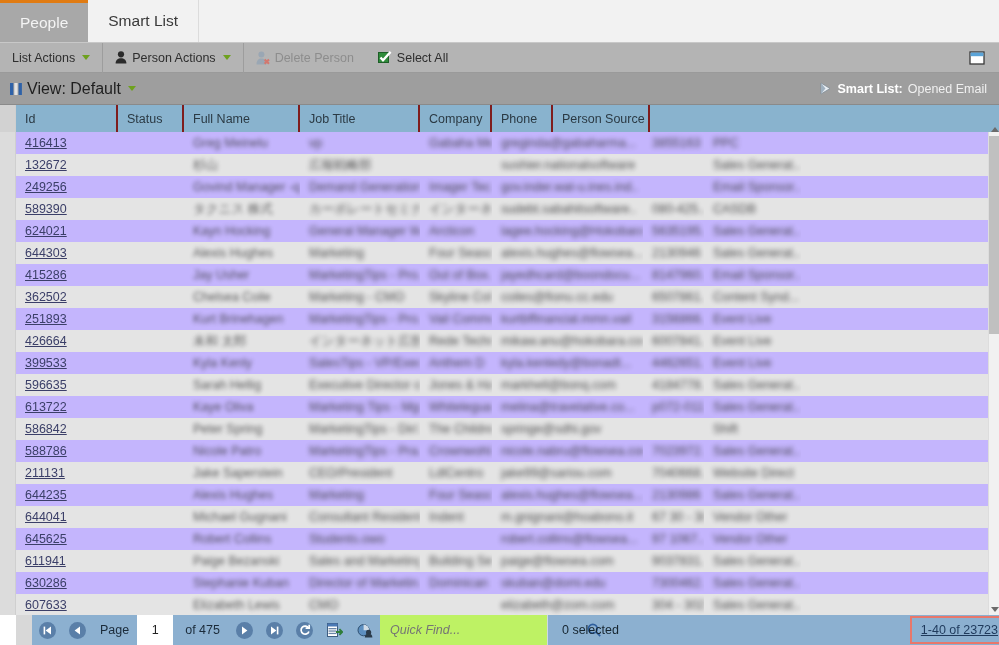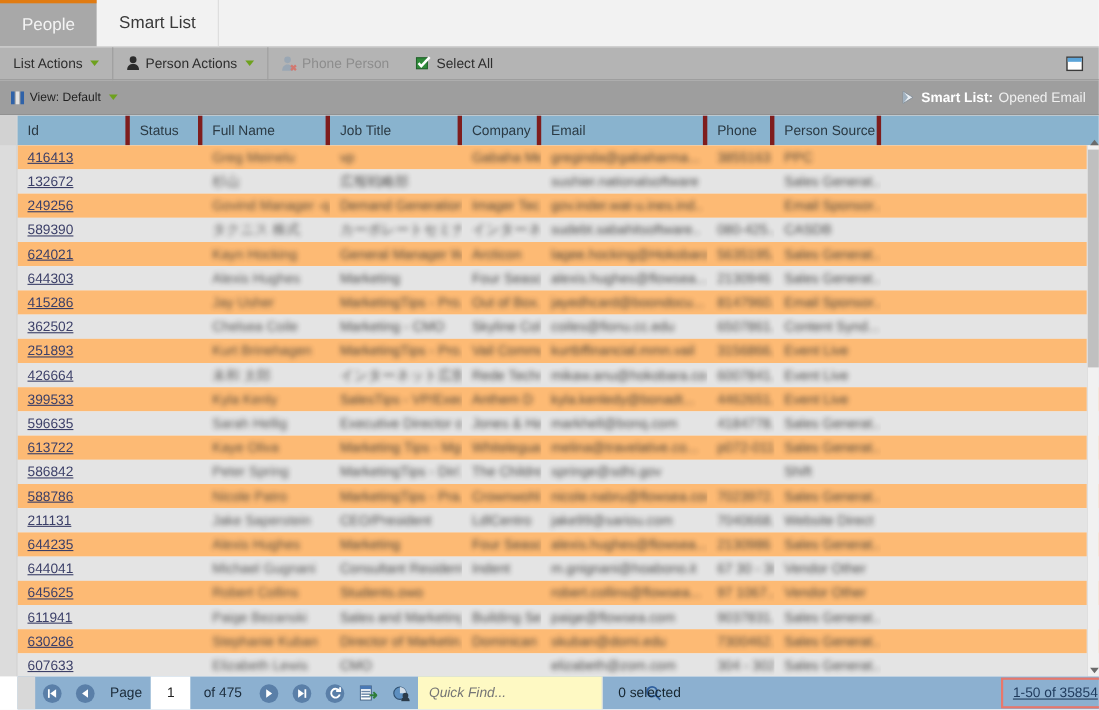--- a/index.html
+++ b/index.html
@@ -66,21 +66,21 @@
   .spacer { flex: 1 1 auto; }
   .winbtn { padding: 0 14px; display:flex; align-items:center; cursor:pointer; }
 
   
   .viewbar {
     position: absolute; top: 73px; left: 0; width: 999px; height: 32px;
     background: #9e9e9e;
     border-bottom: 1px solid #8a8a8a;
     display: flex; align-items: center;
   }
-  .viewleft { display:flex; align-items:center; gap:5px; padding-left:10px; font-size:11px; color:#1f1f1f; cursor:pointer; }
+  .viewleft { display:flex; align-items:center; gap:5px; padding-left:10px; font-size:16px; color:#1f1f1f; cursor:pointer; }
   .viewright { display:flex; align-items:center; gap:5px; padding-right:12px; font-size:12.5px; color:#f0f0f0; }
   .viewright b { color:#ffffff; }
 
   
   .grid {
     position: absolute; top: 105px; left: 0; width: 999px; height: 510px;
     background: #f4f4f4;
     overflow: hidden;
   }
   .gutter {
@@ -91,32 +91,32 @@
 
   .ghead {
     position:absolute; left:16px; top:0; height:27px; width:983px;
     background:#89b3ce;
     display:flex; align-items:stretch;
     font-size:12.5px; color:#2b3a44;
   }
   .hcell {
     display:flex; align-items:center;
     padding-left:9px;
-    border-right:4px solid #7f1d1d;
+    border-right:2px solid #7f1d1d;
     overflow:hidden; white-space:nowrap;
     cursor:pointer;
   }
   .hcell.last { border-right:none; flex:1 1 auto; }
 
   .gbody {
     position:absolute; left:16px; top:27px; width:983px; height:483px;
     overflow:hidden;
   }
   .row { display:flex; height:22px; align-items:stretch; font-size:12.5px; color:#2c2c2c; }
-  .row.odd { background:#fdba74; }
+  .row.odd { background:#c4b5fd; }
   .row.even { background:#e4e4e4; }
   .cell {
     padding-left:9px; display:flex; align-items:center;
     overflow:hidden; white-space:nowrap;
   }
   .cell.id a { color:#3b3f68; text-decoration:underline; cursor:pointer; }
   .blur { filter: blur(2.6px); opacity:.82; }
   .blur-soft { filter: blur(2.2px); opacity:.75; }
   .clip { overflow:hidden; display:block; max-width:100%; }
 
@@ -158,21 +158,21 @@
     width:17px; height:17px; border-radius:50%;
     background:#5a7fa8; display:flex; align-items:center; justify-content:center;
   }
   .pglabel { padding:0 8px; font-size:12.5px; color:#1b2b3a; }
   .pginput {
     width:36px; height:30px; background:#ffffff; border:none;
     text-align:center; font-size:12.5px; color:#222; font-family:"Liberation Sans", sans-serif;
   }
   .oflabel { padding:0 10px 0 12px; font-size:12.5px; color:#1b2b3a; }
   .qfwrap {
-    width:168px; height:30px; background:#fef9c3;
+    width:168px; height:30px; background:#bef264;
     display:flex; align-items:center; padding:0 8px;
     border-right:1px solid #cfd9e3;
     gap:32px;
   }
   .qfinput {
     flex:1 1 auto; border:none; outline:none; height:28px;
     font-size:12.5px; font-style:italic; color:#777;
     font-family:"Liberation Sans", sans-serif; background:transparent;
   }
   .selected { padding:0 14px; font-size:12.5px; color:#16252f; }
@@ -216,21 +216,21 @@
     </div>
 
     <div class="act disabled">
       <span class="ico">
         <svg width="14" height="14" viewBox="0 0 14 14">
           <circle cx="5.4" cy="3.4" r="3" fill="#9aa7b4"></circle>
           <path d="M0.5 13.4 C0.5 9.5 2.6 7.6 5.4 7.6 C8.2 7.6 10.3 9.5 10.3 13.4 Z" fill="#9aa7b4"></path>
           <path d="M8.6 8.4 l4.4 4.4 M13 8.4 l-4.4 4.4" stroke="#d3786f" stroke-width="2.1" fill="none"></path>
         </svg>
       </span>
-      <span>Phone Person</span>
+      <span>Delete Person</span>
     </div>
 
     <div class="act">
       <span class="ico">
         <svg width="14" height="13" viewBox="0 0 14 13">
           <rect x="0.5" y="1.5" width="10" height="10" fill="#2f8b3a" stroke="#1d5e27"></rect>
           <path d="M2.5 6.4 L5 9.2 L12.6 0.9" stroke="#ffffff" stroke-width="2.3" fill="none"></path>
         </svg>
       </span>
       <span>Select All</span>
@@ -287,23 +287,20 @@
         </div>
         <div class="hcell" style="width: 116px;">
           <span>Full Name</span>
         </div>
         <div class="hcell" style="width: 120px;">
           <span>Job Title</span>
         </div>
         <div class="hcell" style="width: 72px;">
           <span>Company</span>
         </div>
-        <div class="hcell" style="width: 151px;">
-          <span>Email</span>
-        </div>
         <div class="hcell" style="width: 61px;">
           <span>Phone</span>
         </div>
         <div class="hcell" style="width: 97px; text-align: center;">
           <span>Person Source</span>
         </div>
         <div class="hcell last">
           <span></span>
         </div>
       </div>
@@ -422,21 +419,21 @@
           </div>
           <div class="cell" style="width: 61px;">
             <span class="clip blur">5635195...</span>
           </div>
           <div class="cell" style="width: 97px;">
             <span class="clip blur">Sales Generat...</span>
           </div>
           <div class="cell fill"></div>
         </div>
         <div class="row even">
-          <div class="cell id" style="width: 102px;">
+          <div class="cell id" style="width: 102px; text-decoration: underline;">
             <a>644303</a>
           </div>
           <div class="cell" style="width: 66px;"></div>
           <div class="cell" style="width: 116px;">
             <span class="clip blur-soft">Alexis Hughes</span>
           </div>
           <div class="cell" style="width: 120px;">
             <span class="clip blur">Marketing</span>
           </div>
           <div class="cell" style="width: 72px;">
@@ -937,17 +934,17 @@
           <path d="M9.2 9.2 L13.2 13.2" stroke="#2f5f9e" stroke-width="1.7"></path>
         </svg>
       </span>
     </div>
 
     <span class="selected">0 selected</span>
 
     <div class="spacer"></div>
 
     <div class="countbox">
-      <a>1-50 of 35854</a>
+      <a>1-40 of 23723</a>
     </div>
   </div>
 
 </div>
 
 </body></html>

